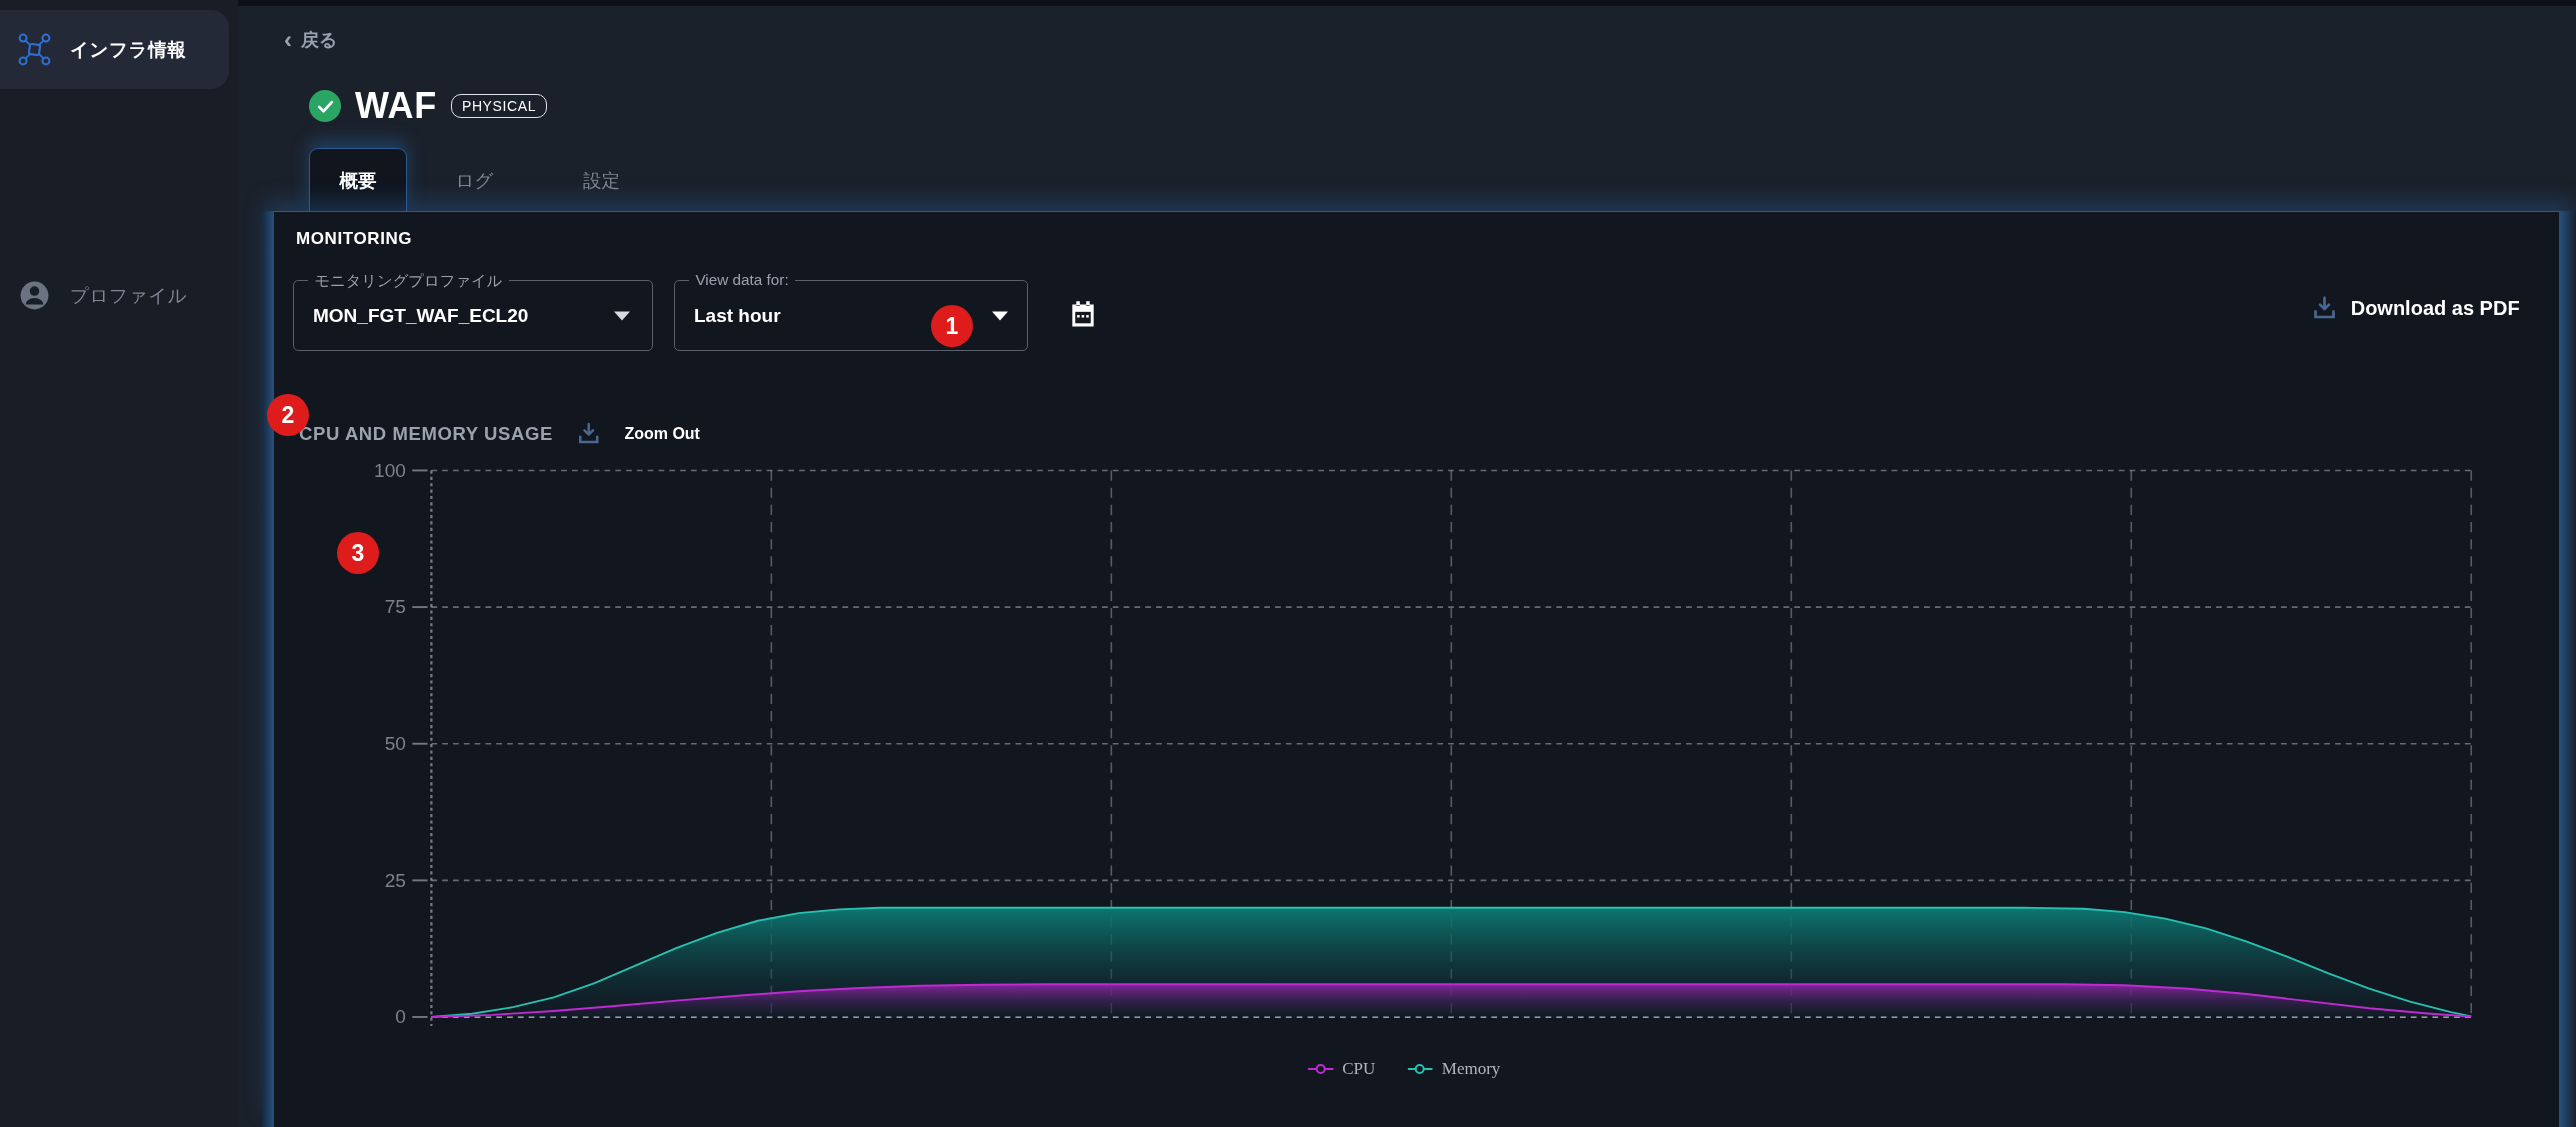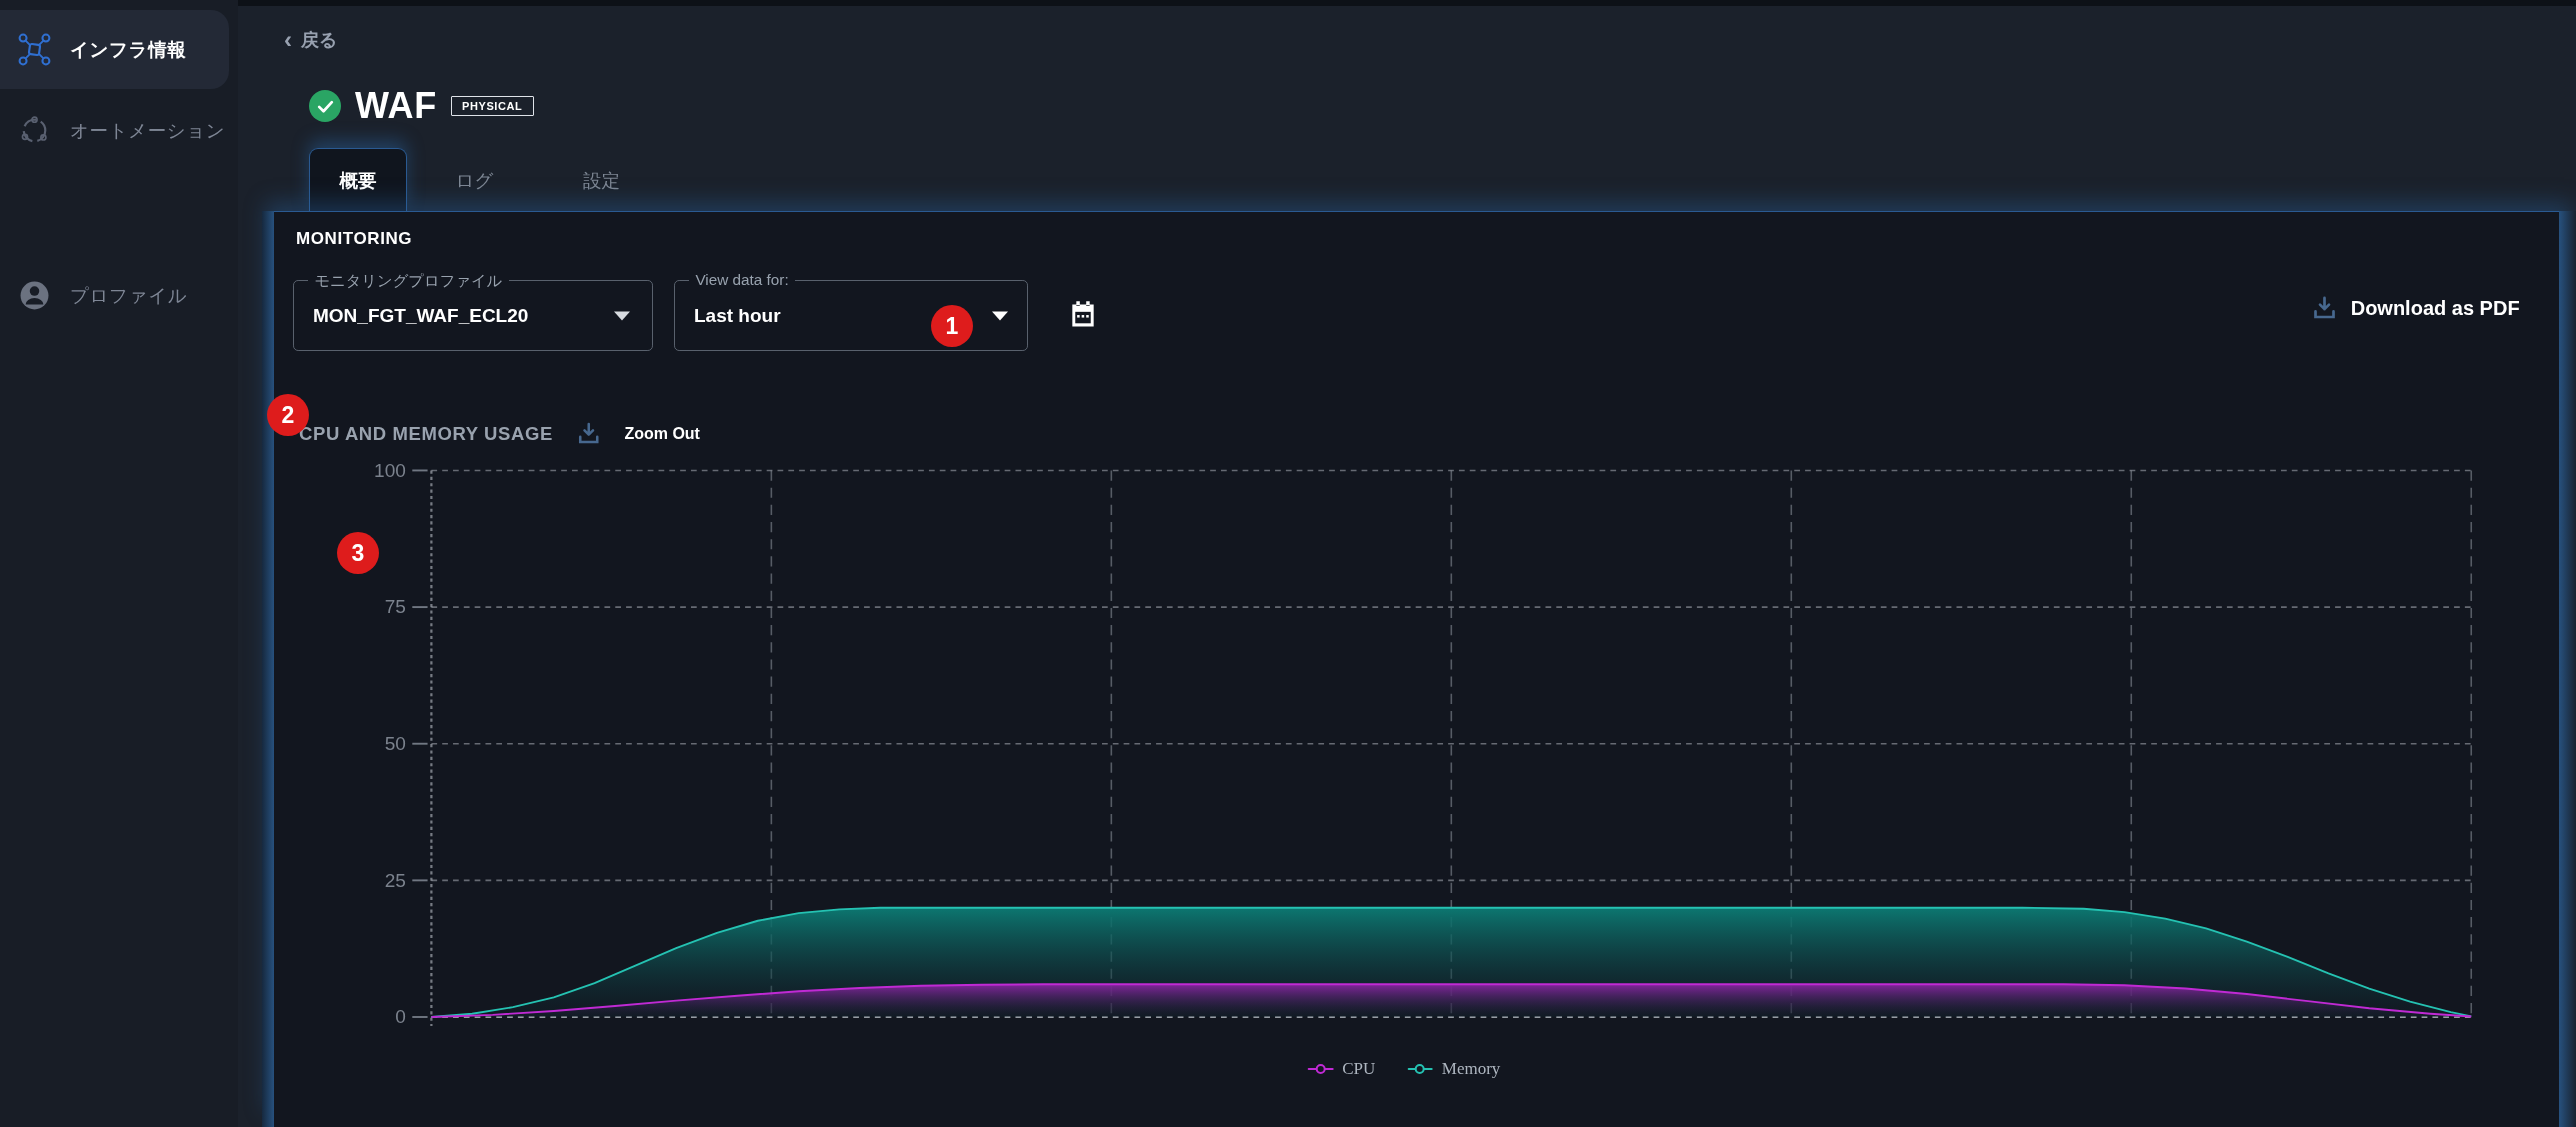--- a/index.html
+++ b/index.html
@@ -15,21 +15,21 @@
   .side-item.active { background:#232936; border-radius:0 18px 18px 0; height:79px;font-family:Liberation Mono, monospace; }
   .side-item.active .lbl { color:#ffffff; font-weight:bold; }
   .side-icon { width:33px; height:33px; display:flex; align-items:center; justify-content:center; flex:0 0 33px; }
 
   
   .back-link { position:absolute; left:284px; top:28px; display:flex; align-items:center; gap:9px; color:#98a1b0; font-size:18px; font-weight:bold; cursor:pointer; }
   .back-chev { font-size:24px; line-height:18px; font-weight:bold; }
   .title-row { position:absolute; left:309px; top:85px; display:flex; align-items:center; gap:14px; }
   .check-badge { width:32px; height:32px; border-radius:50%; background:#2aa564; display:flex; align-items:center; justify-content:center; }
   .page-title { font-size:36px; font-weight:bold; letter-spacing:0.6px; }
-  .type-badge { border:1.3px solid #dfe3e9; border-radius:1px; padding:3.2px 10.2px; font-size:11px; font-weight:bold; letter-spacing:0.6px; color:#fff; }
+  .type-badge { border:1.3px solid #dfe3e9; border-radius:10px; padding:3.2px 10.2px; font-size:14px; font-weight:normal; letter-spacing:0.6px; color:#fff; }
 
   
   .tabs { position:absolute; left:262px; top:148px; height:64px; }
   .tab { position:absolute; top:0; height:64px; display:flex; align-items:center; justify-content:center; font-size:18.5px; cursor:pointer; color:#7e8794; }
   .tab.active { background:#10151e; color:#fff; font-weight:bold; border:1.3px solid #2a5a92; border-bottom:none; border-radius:9px 9px 0 0; box-shadow:0 -7.6px 16.6px rgba(42,100,160,.45); }
 
   
   .panel { position:absolute; left:262px; top:211px; width:2314px; height:916px; background:#12161f; border-top:1.9px solid #2a5a92; box-shadow:0 -12.7px 20.4px -3.8px rgba(42,100,160,.38); }
   .panel-edge { position:absolute; top:211px; height:916px; }
   .panel-edge.left { left:262px; width:11.5px; background:linear-gradient(90deg,#142history 0%,#1b3a5c 100%); background:linear-gradient(90deg,#16293f,#27517e); }
@@ -74,31 +74,20 @@
         <svg width="33" height="33" viewBox="0 0 52 52">
           <rect x="18" y="18" width="16" height="16" rx="3" fill="none" stroke="#2f6fd1" stroke-width="3.4" transform="rotate(8 26 26)"></rect>
           <circle cx="8" cy="8" r="5.5" fill="none" stroke="#2f6fd1" stroke-width="3.2"></circle>
           <circle cx="44" cy="8" r="5.5" fill="none" stroke="#2f6fd1" stroke-width="3.2"></circle>
           <circle cx="8" cy="44" r="5.5" fill="none" stroke="#2f6fd1" stroke-width="3.2"></circle>
           <circle cx="44" cy="44" r="5.5" fill="none" stroke="#2f6fd1" stroke-width="3.2"></circle>
           <path d="M12 12 L19 19 M40 12 L33 19 M12 40 L19 33 M40 40 L33 33" stroke="#2f6fd1" stroke-width="3"></path>
         </svg>
       </span>
       <span class="lbl">インフラ情報</span>
-    </div>
-    <div class="side-item" style="top: 97px;">
-      <span class="side-icon">
-        <svg width="33" height="33" viewBox="0 0 52 52">
-          <circle cx="26" cy="26" r="17" fill="none" stroke="#596070" stroke-width="3.4" stroke-dasharray="22 8"></circle>
-          <circle cx="26" cy="9" r="4" fill="none" stroke="#596070" stroke-width="2.6"></circle>
-          <circle cx="40" cy="37" r="4" fill="none" stroke="#596070" stroke-width="2.6"></circle>
-          <circle cx="11" cy="36" r="4" fill="none" stroke="#596070" stroke-width="2.6"></circle>
-        </svg>
-      </span>
-      <span class="lbl">オートメーション</span>
     </div>
     <div class="side-item" style="top: 262px;">
       <span class="side-icon">
         <svg width="33" height="33" viewBox="0 0 52 52">
           <circle cx="26" cy="26" r="22" fill="#6b7280"></circle>
           <circle cx="26" cy="19" r="7.5" fill="#181d26"></circle>
           <path d="M12 40 a14 10 0 0 1 28 0 z" fill="#181d26"></path>
         </svg>
       </span>
       <span class="lbl">プロファイル</span>

